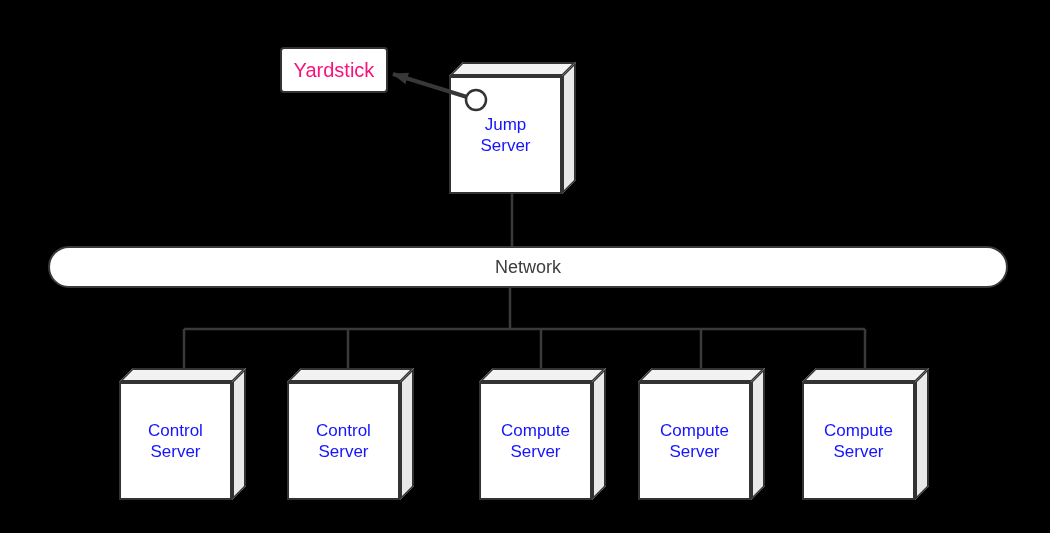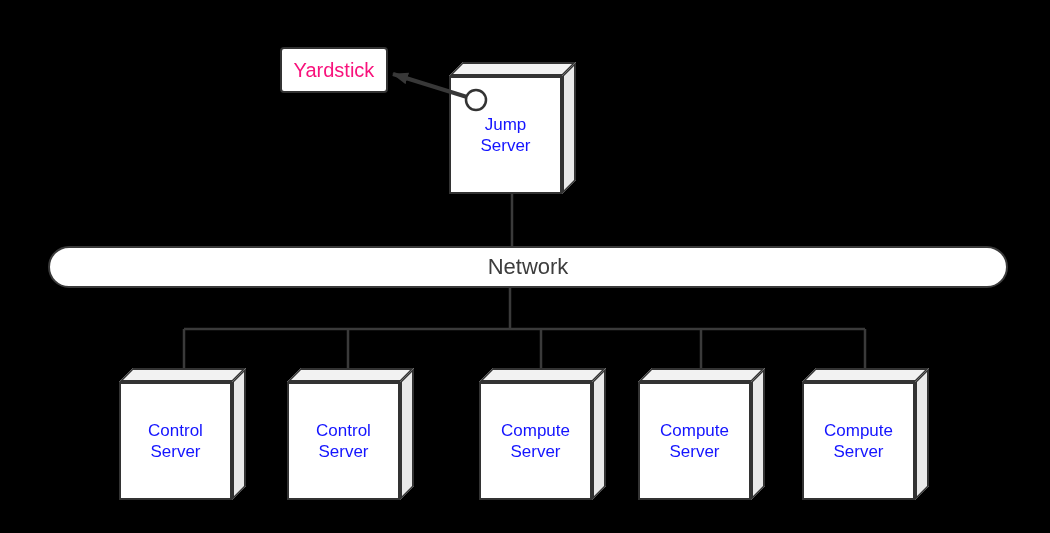--- a/index.html
+++ b/index.html
@@ -34,21 +34,21 @@
     white-space:pre-line; text-align:center;
   }
 
   
   .network-bar {
     position:absolute; left:48px; top:246px; width:960px; height:42px;
     box-sizing:border-box; background:#ffffff; border:2.5px solid #3a3a3a;
     border-radius:21px; z-index:2;
     display:flex; align-items:center; justify-content:center;
   }
-  .network-label { color:#3d3d3d; font-size:22px; }
+  .network-label { color:#3d3d3d; font-size:18px; }
 
   
   .yardstick-box {
     position:absolute; left:280px; top:47px; width:108px; height:46px;
     box-sizing:border-box; background:#ffffff; border:2px solid #333333;
     border-radius:4px; z-index:2;
     display:flex; align-items:center; justify-content:center;
   }
   .yardstick-label { color:#f8127c; font-size:20px; }
 </style>

